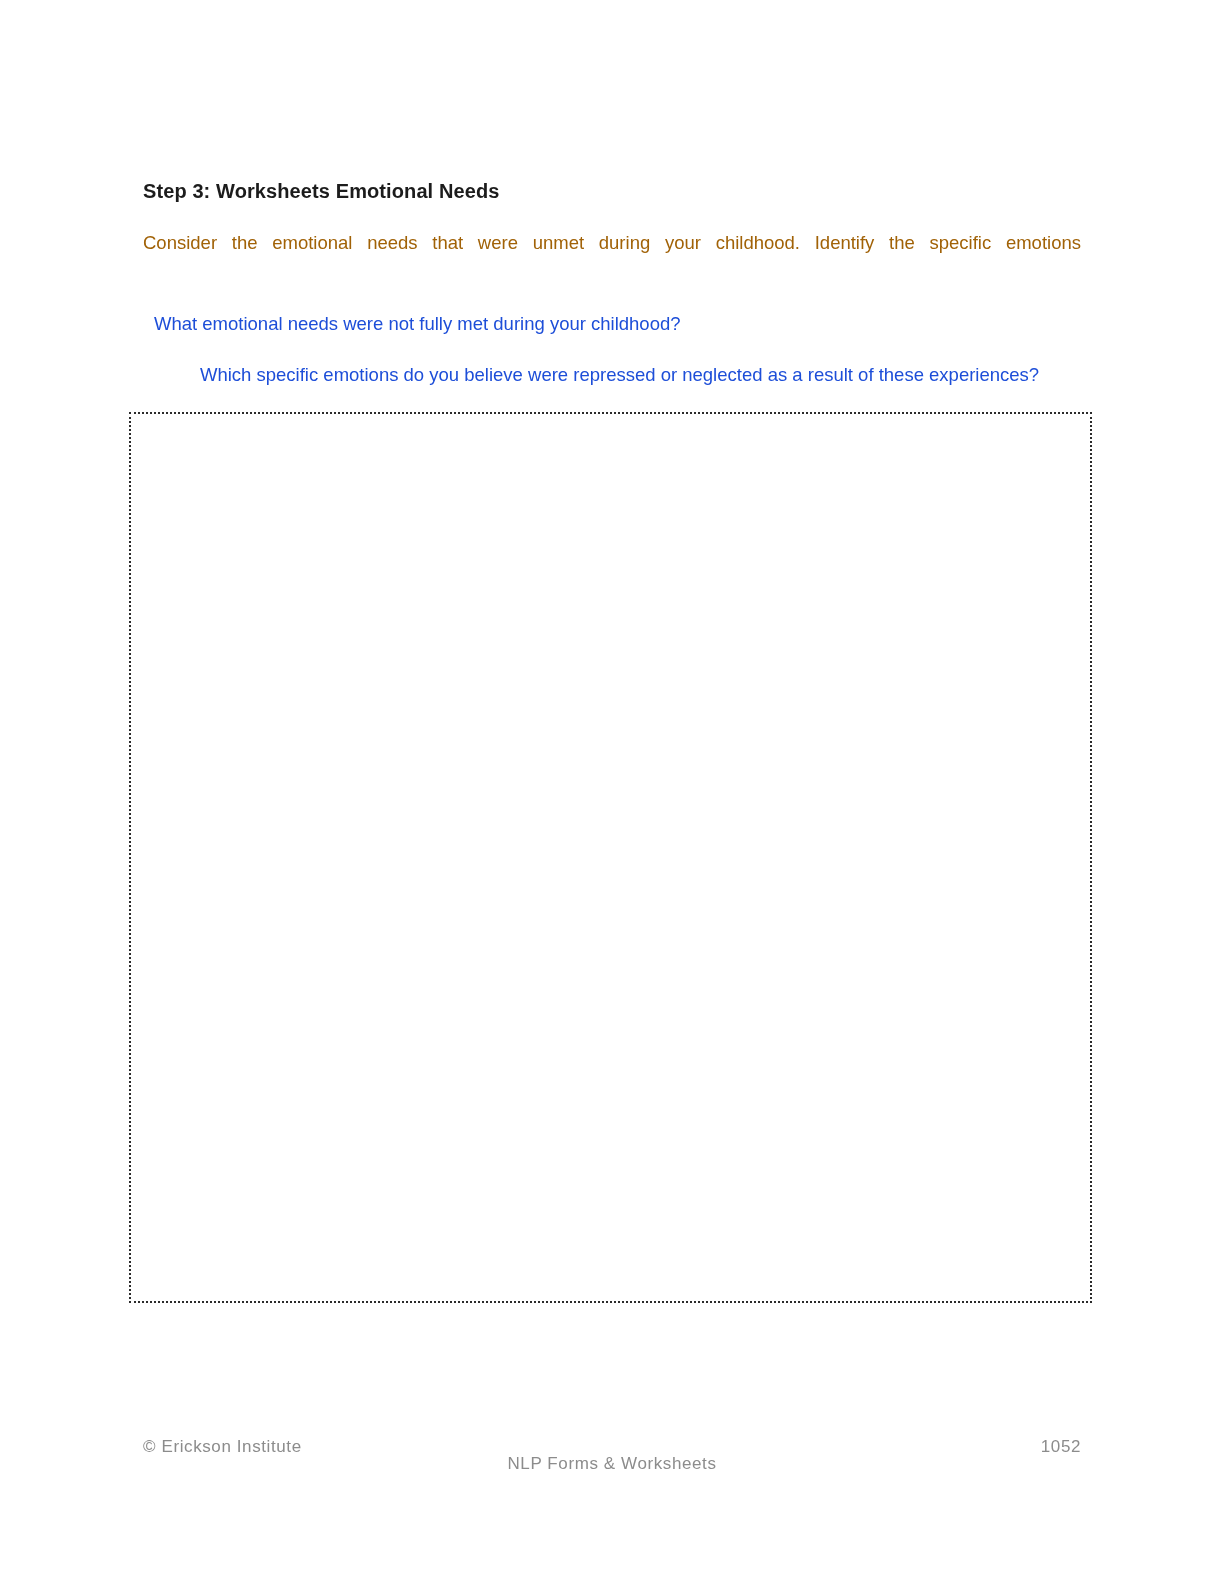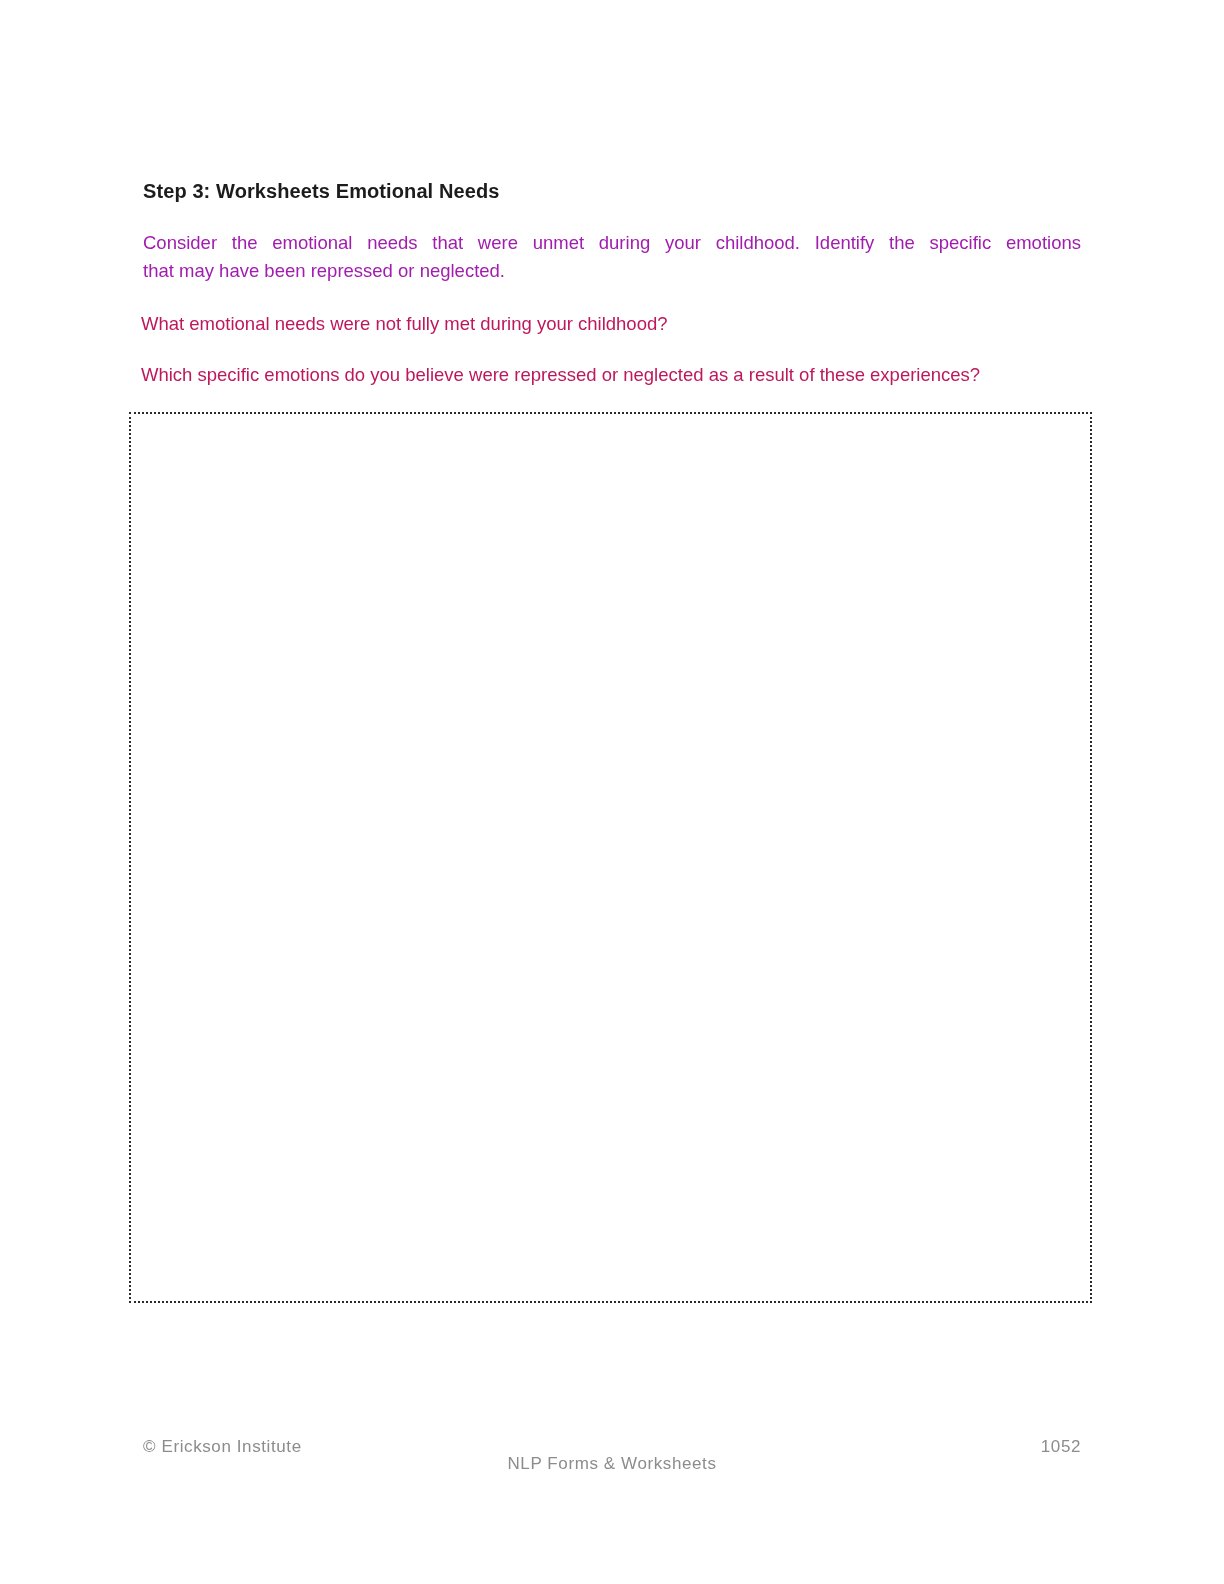--- a/index.html
+++ b/index.html
@@ -22,37 +22,37 @@
     color: #1c1c1c;
     letter-spacing: 0.1px;
   }
   .intro {
     position: absolute;
     left: 143px;
     top: 229px;
     width: 938px;
     font-size: 18.5px;
     line-height: 28px;
-    color: #a21caf;
+    color: #a16207;
   }
   .intro-line-justified {
     text-align: justify;
     text-align-last: justify;
   }
   .question {
     position: absolute;
-    left: 141px;
+    left: 154px;
     width: 990px;
     font-size: 18.5px;
     line-height: 28px;
-    color: #be185d;
+    color: #1d4ed8;
     white-space: nowrap;
   }
   .question-1 { top: 310px; }
-  .question-2 { top: 361px; }
+  .question-2 { top: 361px; margin-left: 46px; }
   .response-box {
     position: absolute;
     left: 129px;
     top: 412px;
     width: 963px;
     height: 891px;
     border: 2px dotted #2b2b2b;
     background: #ffffff;
   }
   .footer {
@@ -85,21 +85,20 @@
 </style>
 </head>
 <body>
 
 <div class="sheet">
 
   <div class="heading">Step 3: Worksheets Emotional Needs</div>
 
   <div class="intro">
     <div class="intro-line-justified">Consider the emotional needs that were unmet during your childhood. Identify the specific emotions</div>
-    <div class="intro-line">that may have been repressed or neglected.</div>
   </div>
 
   <div class="question question-1">What emotional needs were not fully met during your childhood?</div>
 
   <div class="question question-2">Which specific emotions do you believe were repressed or neglected as a result of these experiences?</div>
 
   <div class="response-box"></div>
 
   <div class="footer">
     <span class="footer-left">© Erickson Institute</span>

